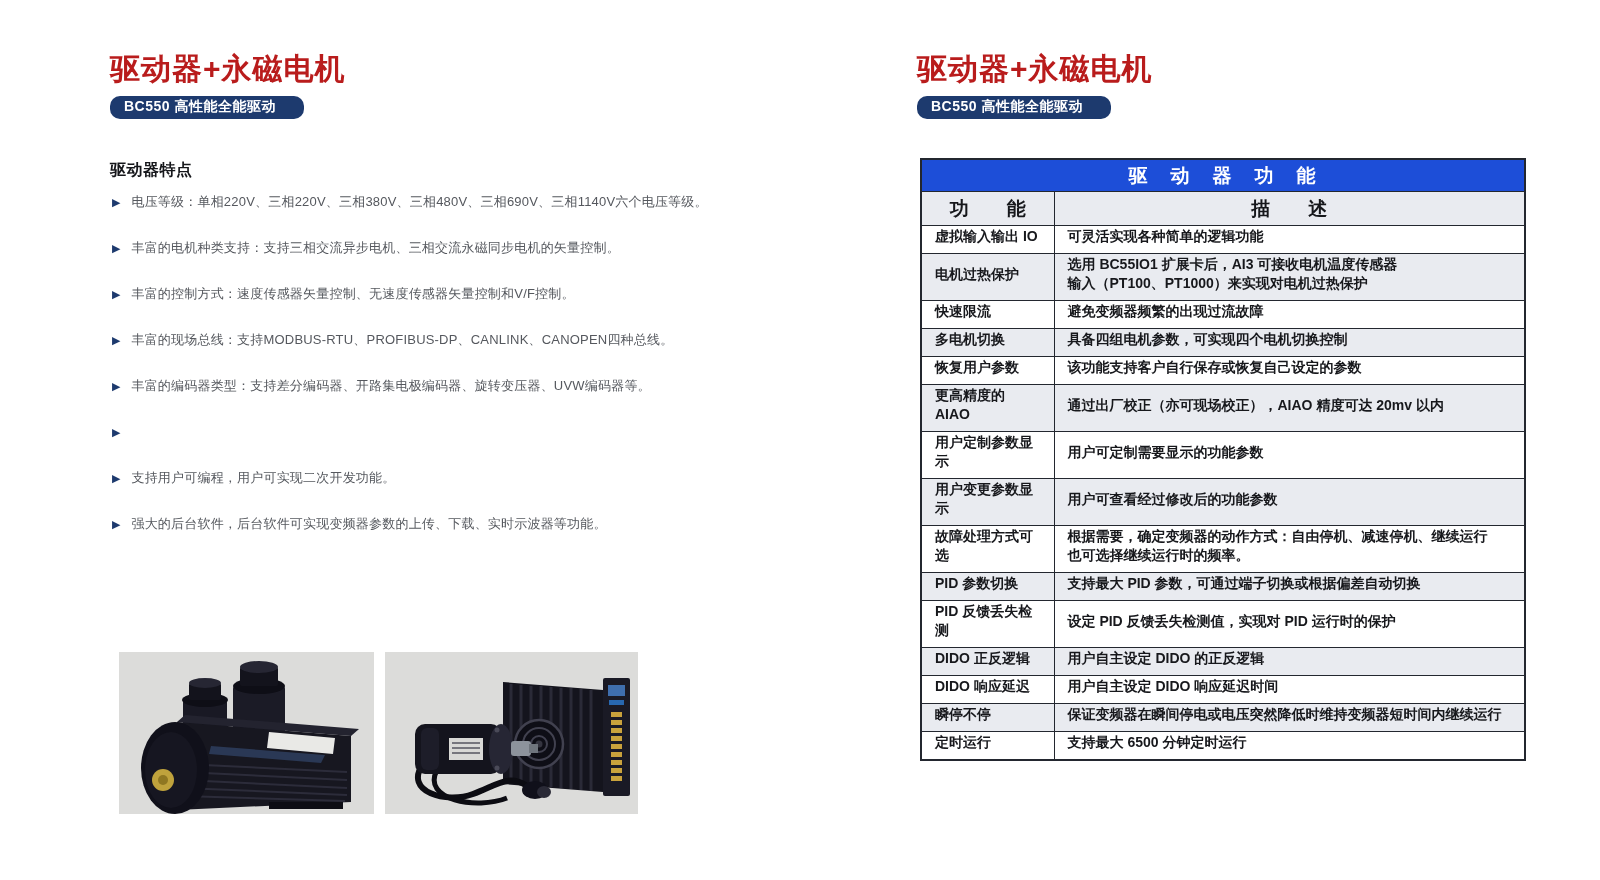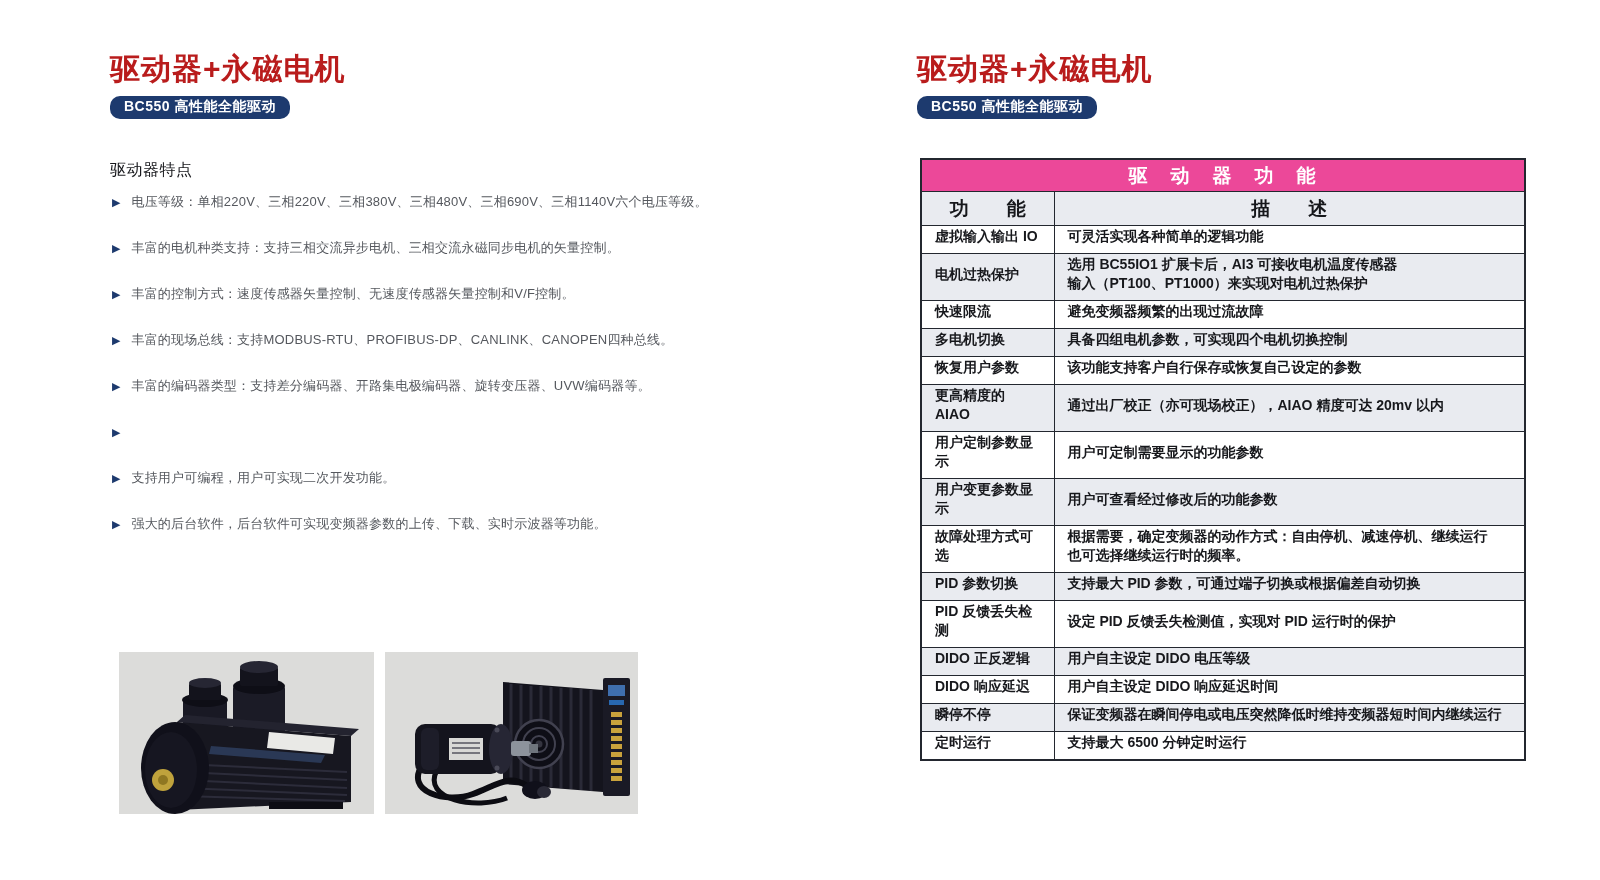--- a/index.html
+++ b/index.html
@@ -6,24 +6,24 @@
   .page{
     position:relative;width:1600px;height:880px;background:#ffffff;overflow:hidden;
     font-family:"Liberation Sans","DejaVu Sans",sans-serif;
   }
   .panel-title{
     position:absolute;margin:0;font-size:30px;font-weight:bold;color:#b91c1c;
     letter-spacing:1px;line-height:34px;
   }
   .badge{
     position:absolute;background:#1d3a6e;color:#ffffff;font-size:14px;font-weight:bold;
-    padding:2px 14px 4px 14px;border-radius:10px;line-height:17px;letter-spacing:0.5px;
+    padding:2px 28px 4px 14px;border-radius:10px;line-height:17px;letter-spacing:0.5px;
   }
   .section-title{
-    position:absolute;margin:0;font-size:16px;font-weight:normal;color:#16171b;letter-spacing:0.5px;
+    position:absolute;margin:0;font-size:16px;font-weight:bold;color:#16171b;letter-spacing:0.5px;
   }
   .features{
     position:absolute;left:112px;top:193px;margin:0;padding:0;list-style:none;width:700px;
   }
   .features li{
     display:flex;align-items:flex-start;margin:0 0 28px 0;
   }
   .tri{
     color:#1d3a6e;font-size:11px;line-height:18px;margin-right:11px;flex:0 0 auto;
   }
@@ -32,21 +32,21 @@
   }
   .images{position:absolute;left:119px;top:652px;display:flex;gap:11px;}
   .photo{margin:0;width:255px;height:162px;background:#dcdcda;}
   .photo svg{display:block;}
   .func-table{
     position:absolute;left:920px;top:158px;width:606px;border-collapse:collapse;
     border:2px solid #23272f;table-layout:fixed;
   }
   .func-table th,.func-table td{border:1.5px solid #23272f;}
   .tbl-title{
-    background:#ec4899;color:#ffffff;font-size:19px;font-weight:bold;height:29px;
+    background:#1d4ed8;color:#ffffff;font-size:19px;font-weight:bold;height:29px;
     text-align:center;letter-spacing:2px;
   }
   .subhead th{
     background:#e9ebf0;color:#16171b;font-size:19px;font-weight:bold;height:31px;text-align:center;
   }
   .func-table td{
     font-size:14px;font-weight:bold;color:#17181c;padding:1px 12px 7px 13px;
     line-height:19px;vertical-align:middle;background:#ffffff;
   }
   td.func{overflow:hidden;}
@@ -249,21 +249,21 @@
         <tr class="shaded">
           <td class="func">PID 参数切换</td>
           <td class="desc">支持最大 PID 参数，可通过端子切换或根据偏差自动切换</td>
         </tr>
         <tr>
           <td class="func">PID 反馈丢失检测</td>
           <td class="desc">设定 PID 反馈丢失检测值，实现对 PID 运行时的保护</td>
         </tr>
         <tr class="shaded">
           <td class="func">DIDO 正反逻辑</td>
-          <td class="desc">用户自主设定 DIDO 电压等级</td>
+          <td class="desc">用户自主设定 DIDO 的正反逻辑</td>
         </tr>
         <tr>
           <td class="func">DIDO 响应延迟</td>
           <td class="desc">用户自主设定 DIDO 响应延迟时间</td>
         </tr>
         <tr class="shaded">
           <td class="func">瞬停不停</td>
           <td class="desc">保证变频器在瞬间停电或电压突然降低时维持变频器短时间内继续运行</td>
         </tr>
         <tr>

